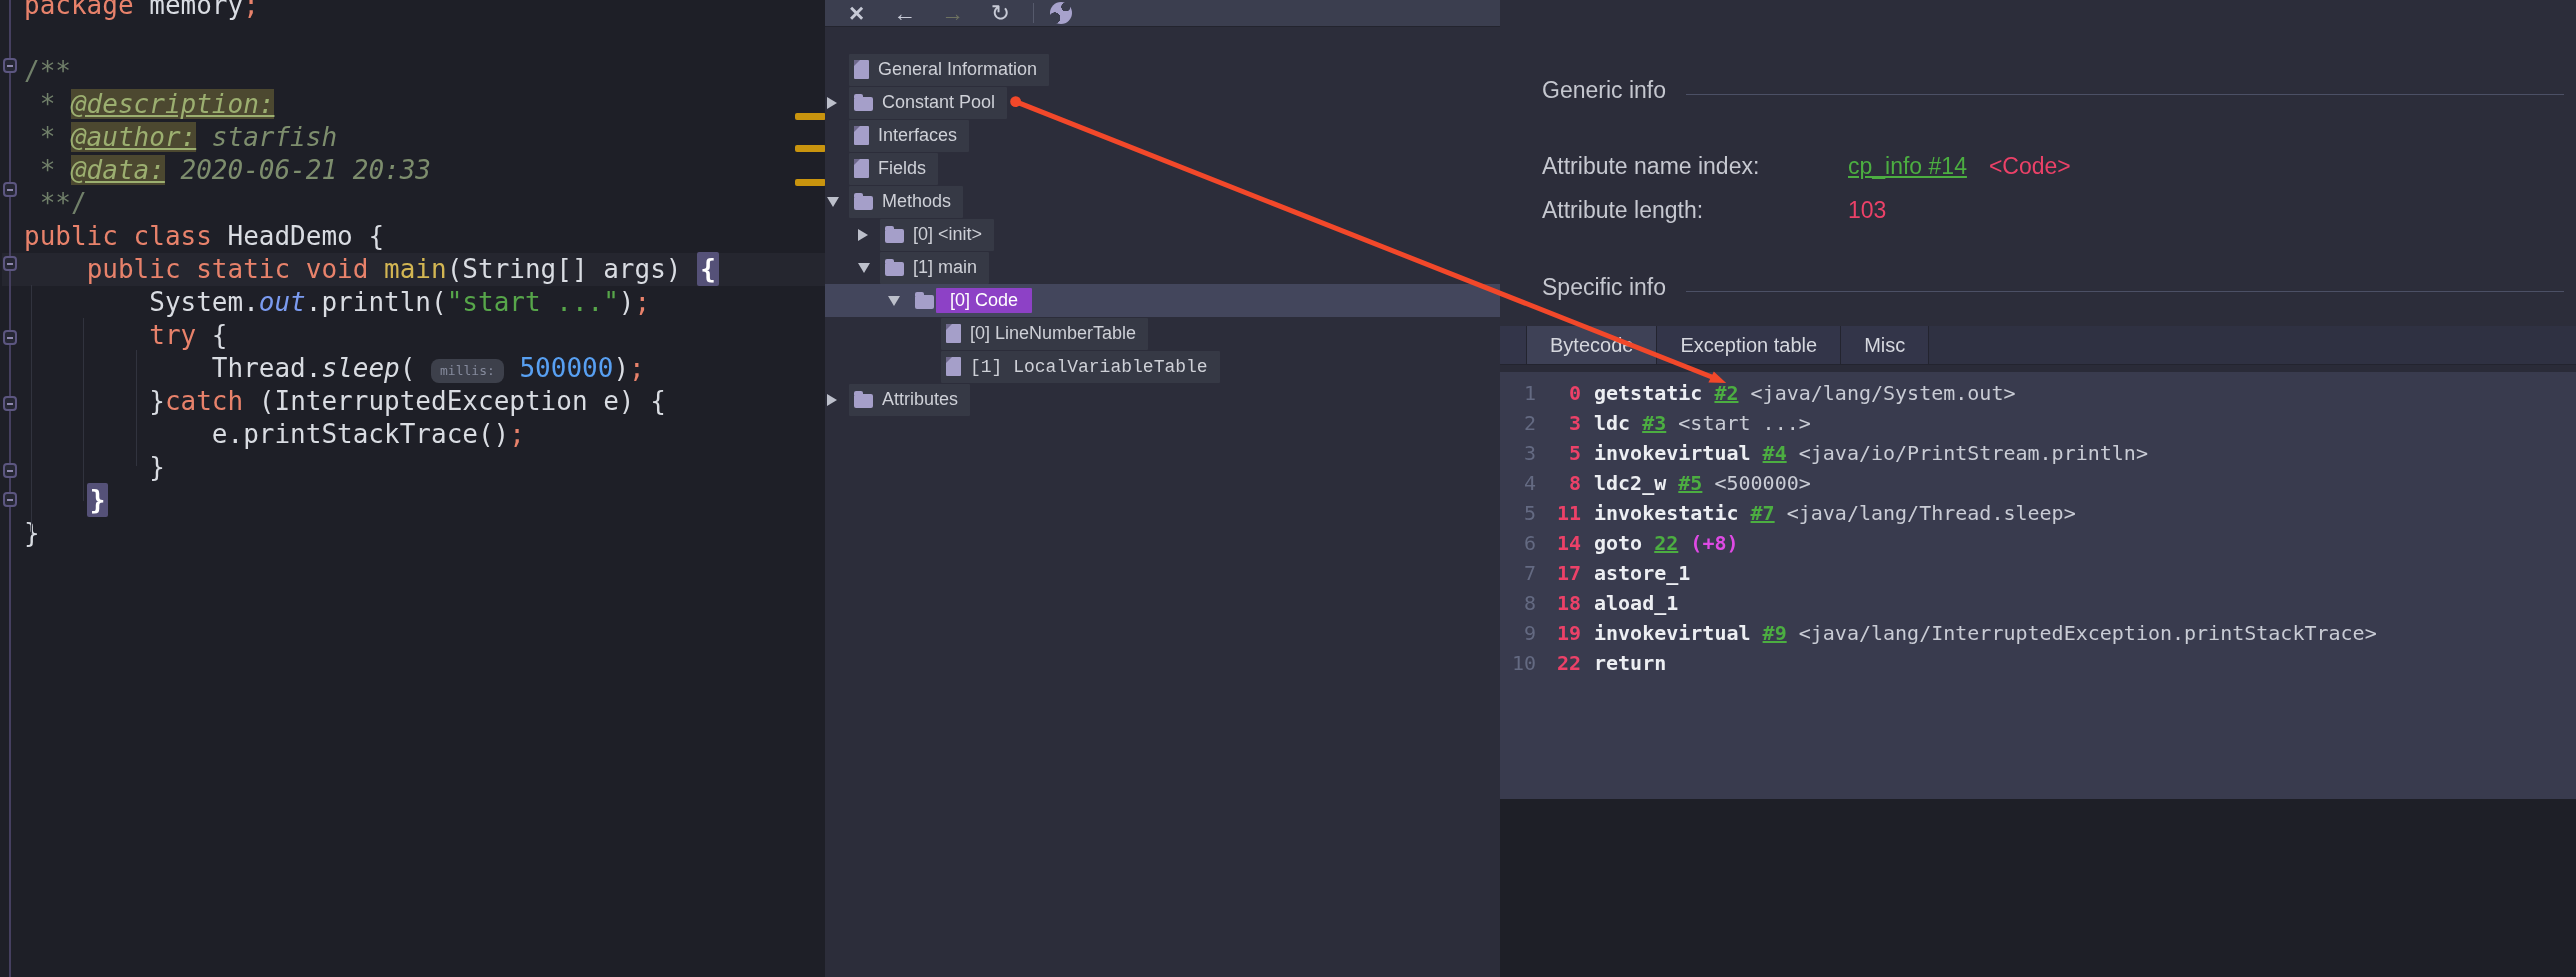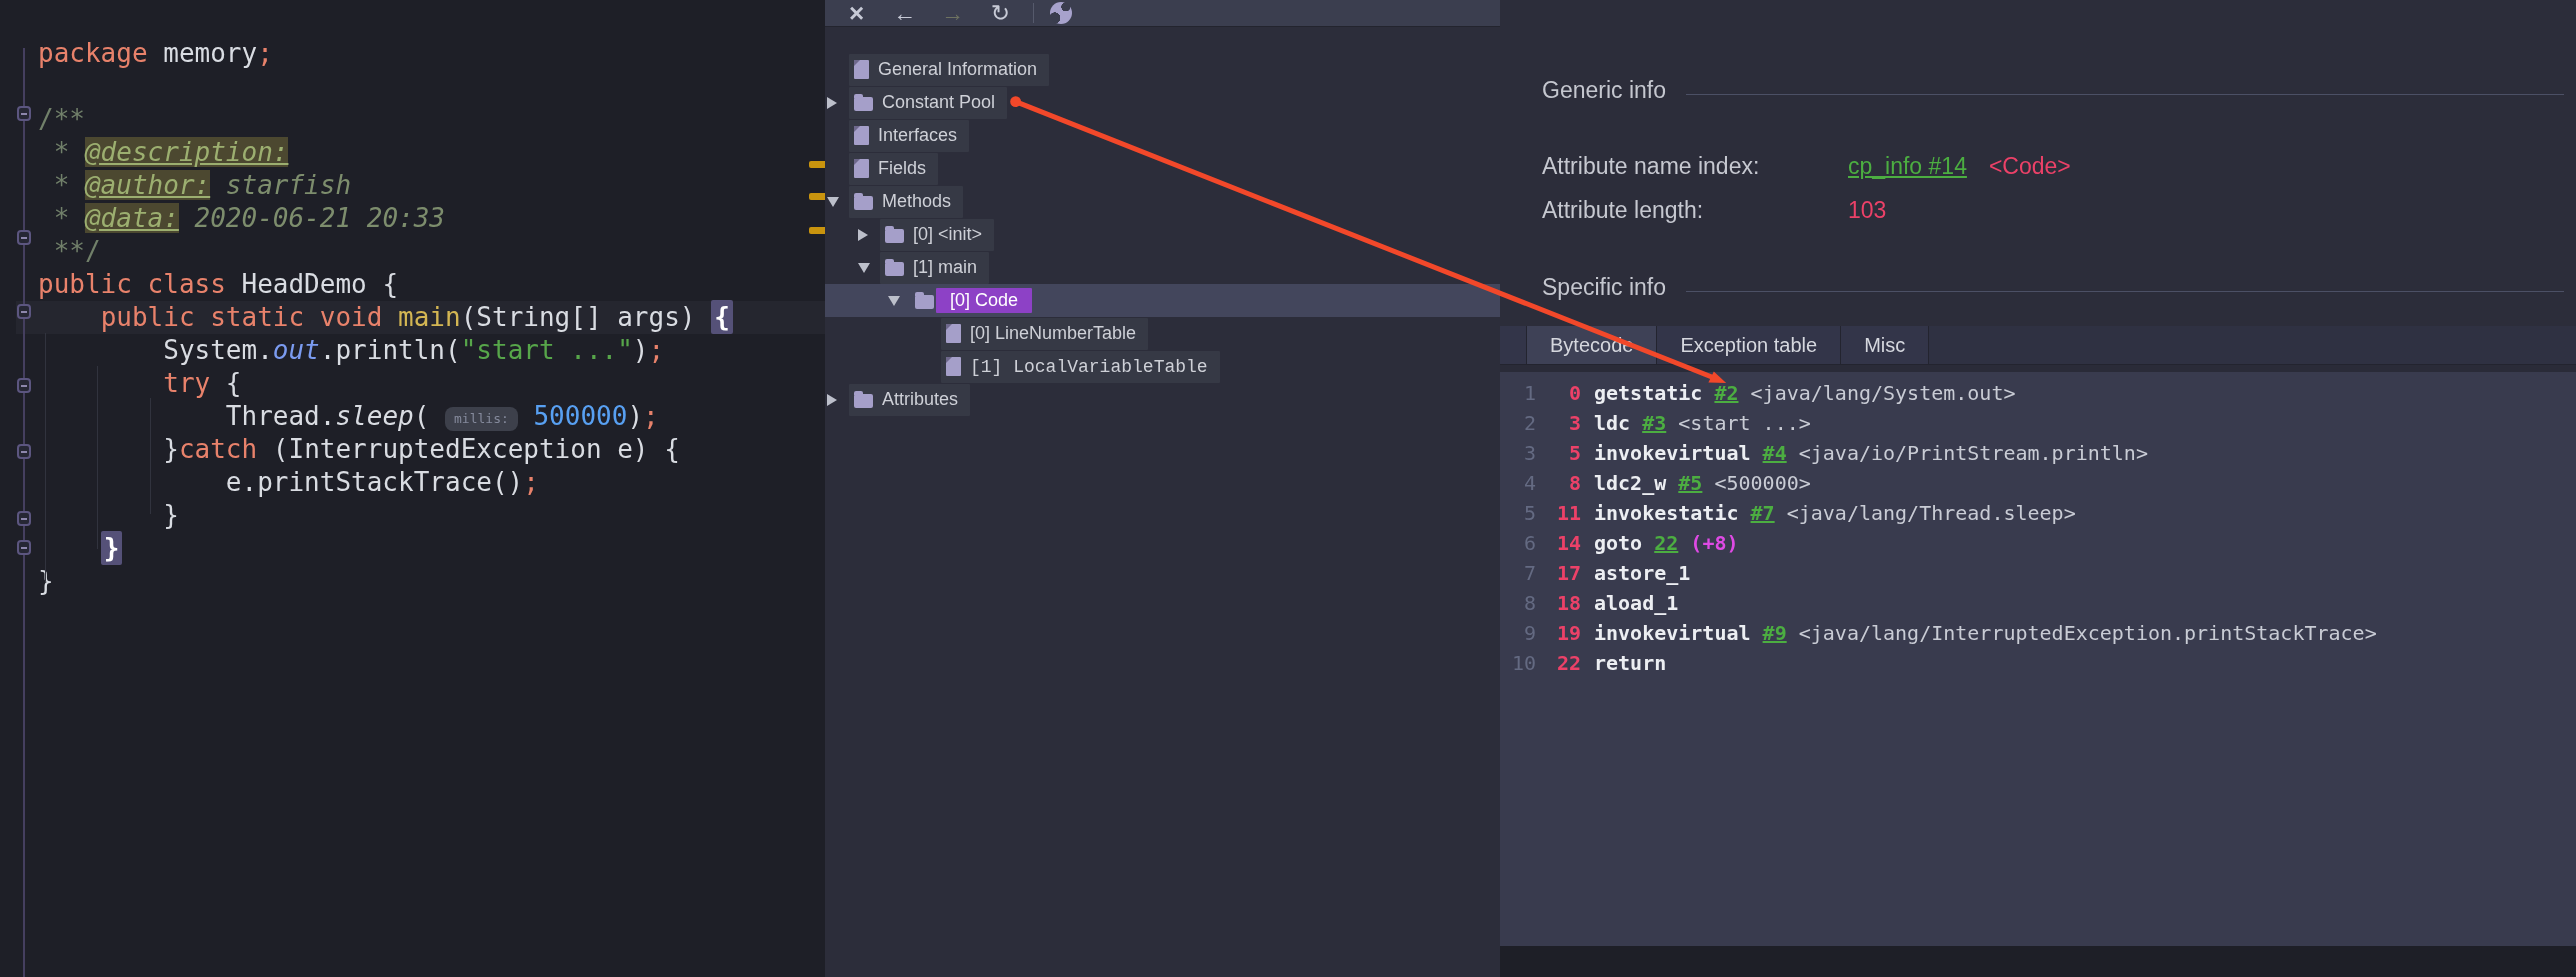--- a/index.html
+++ b/index.html
@@ -1,20 +1,20 @@
 <!DOCTYPE html>
 <html style="--editor_bg: #1e1f27; --panel_bg: #2c2d3a; --toolbar_bg: #3b3e4f; --pane_bg: #393b4e; --tab_active: #3e4156; --tab_inactive: #333549; --row_sel: #43465c; --purple: #8d41c6; --icon: #a59fc9; --arrow: #f2482a; --pink: #ec4168; --green: #4cae41; --magenta: #de4ae4; --kw: #e8826b; --str: #57a64a; --num: #58a0f2; --fld: #7b9bf0; --mth: #d3b653; --cm: #71806a; --cmi: #7d8d6d; --tagc: #9caf70; --tagbg: #4c4830; --txt: #d9dce2; --gut: #646a82; --stripe: #c9940e; --hintbg: #3d404b; --hintfg: #858a9c; --caret: #25262f; --bracebg: #555178; --treefg: #ced0d7; --labelbg: #363945; --hdr: #c5c7cf; --rule: #4c5065; --mono_detail: #c9ccd5;"><head>
 <meta charset="utf-8">
 <style>
   html,body{margin:0;padding:0;background:#14151b;}
   #root{position:relative;width:2576px;height:977px;overflow:hidden;
         font-family:"Liberation Sans",sans-serif;background:var(--editor_bg);}
 
   
-  #editor{position:absolute;left:16px;top:0;width:825px;height:695px;background:var(--editor_bg);margin-top:48px;}
+  #editor{position:absolute;left:2px;top:0;width:825px;height:695px;background:var(--editor_bg);}
   #code-lines{position:absolute;left:0;top:-11px;width:100%;}
   .code-line{height:33px;line-height:33px;white-space:pre;padding-left:22px;
              font-family:"DejaVu Sans Mono",monospace;font-size:26px;color:var(--txt);}
   .caret-line{background:var(--caret);}
   .seg-kw{color:var(--kw);}
   .seg-txt{color:var(--txt);}
   .seg-cm{color:var(--cm);}
   .seg-cmi{color:var(--cmi);font-style:italic;}
   .seg-tag{color:var(--tagc);background:var(--tagbg);font-style:italic;text-decoration:underline;}
   .seg-str{color:var(--str);}
@@ -60,21 +60,21 @@
   .tree-icon.folder{width:19px;height:14px;background:var(--icon);border-radius:2px;margin-top:3px;}
   .tree-icon.folder::before{content:"";position:absolute;top:-3px;left:0;width:9px;height:4px;
                             background:var(--icon);border-radius:2px 2px 0 0;}
   .tree-icon.doc{width:15px;height:19px;background:var(--icon);border-radius:1px;}
   .tree-icon.doc::before{content:"";position:absolute;left:0;top:0;width:0;height:0;
                          border-top:6px solid #6e688c;border-right:6px solid transparent;}
   .tree-label{font-size:18px;color:var(--treefg);white-space:pre;}
   .tree-label.hl{background:var(--purple);color:#ffffff;padding:2px 14px;margin:-2px -7px;border-radius:1px;}
 
   
-  #detail{position:absolute;left:1500px;top:0;width:1076px;height:946px;background:var(--panel_bg);}
+  #detail{position:absolute;left:1500px;top:0;width:1076px;height:799px;background:var(--panel_bg);}
   .sec-header{position:absolute;left:42px;right:12px;display:flex;align-items:center;
               font-size:23px;color:var(--hdr);}
   .sec-header .rule{flex:1;height:1px;background:var(--rule);margin-left:20px;margin-top:8px;}
   #info-rows{position:absolute;left:42px;top:144px;}
   .info-row{height:44px;display:flex;align-items:center;font-size:23px;}
   .info-label{display:inline-block;width:306px;color:#c6c8d0;}
   .info-link{color:var(--green);text-decoration:underline;cursor:pointer;}
   .info-extra{color:var(--pink);margin-left:22px;}
   .info-value{color:var(--pink);}
   #tabs{position:absolute;left:0;top:326px;right:0;height:39px;display:flex;

